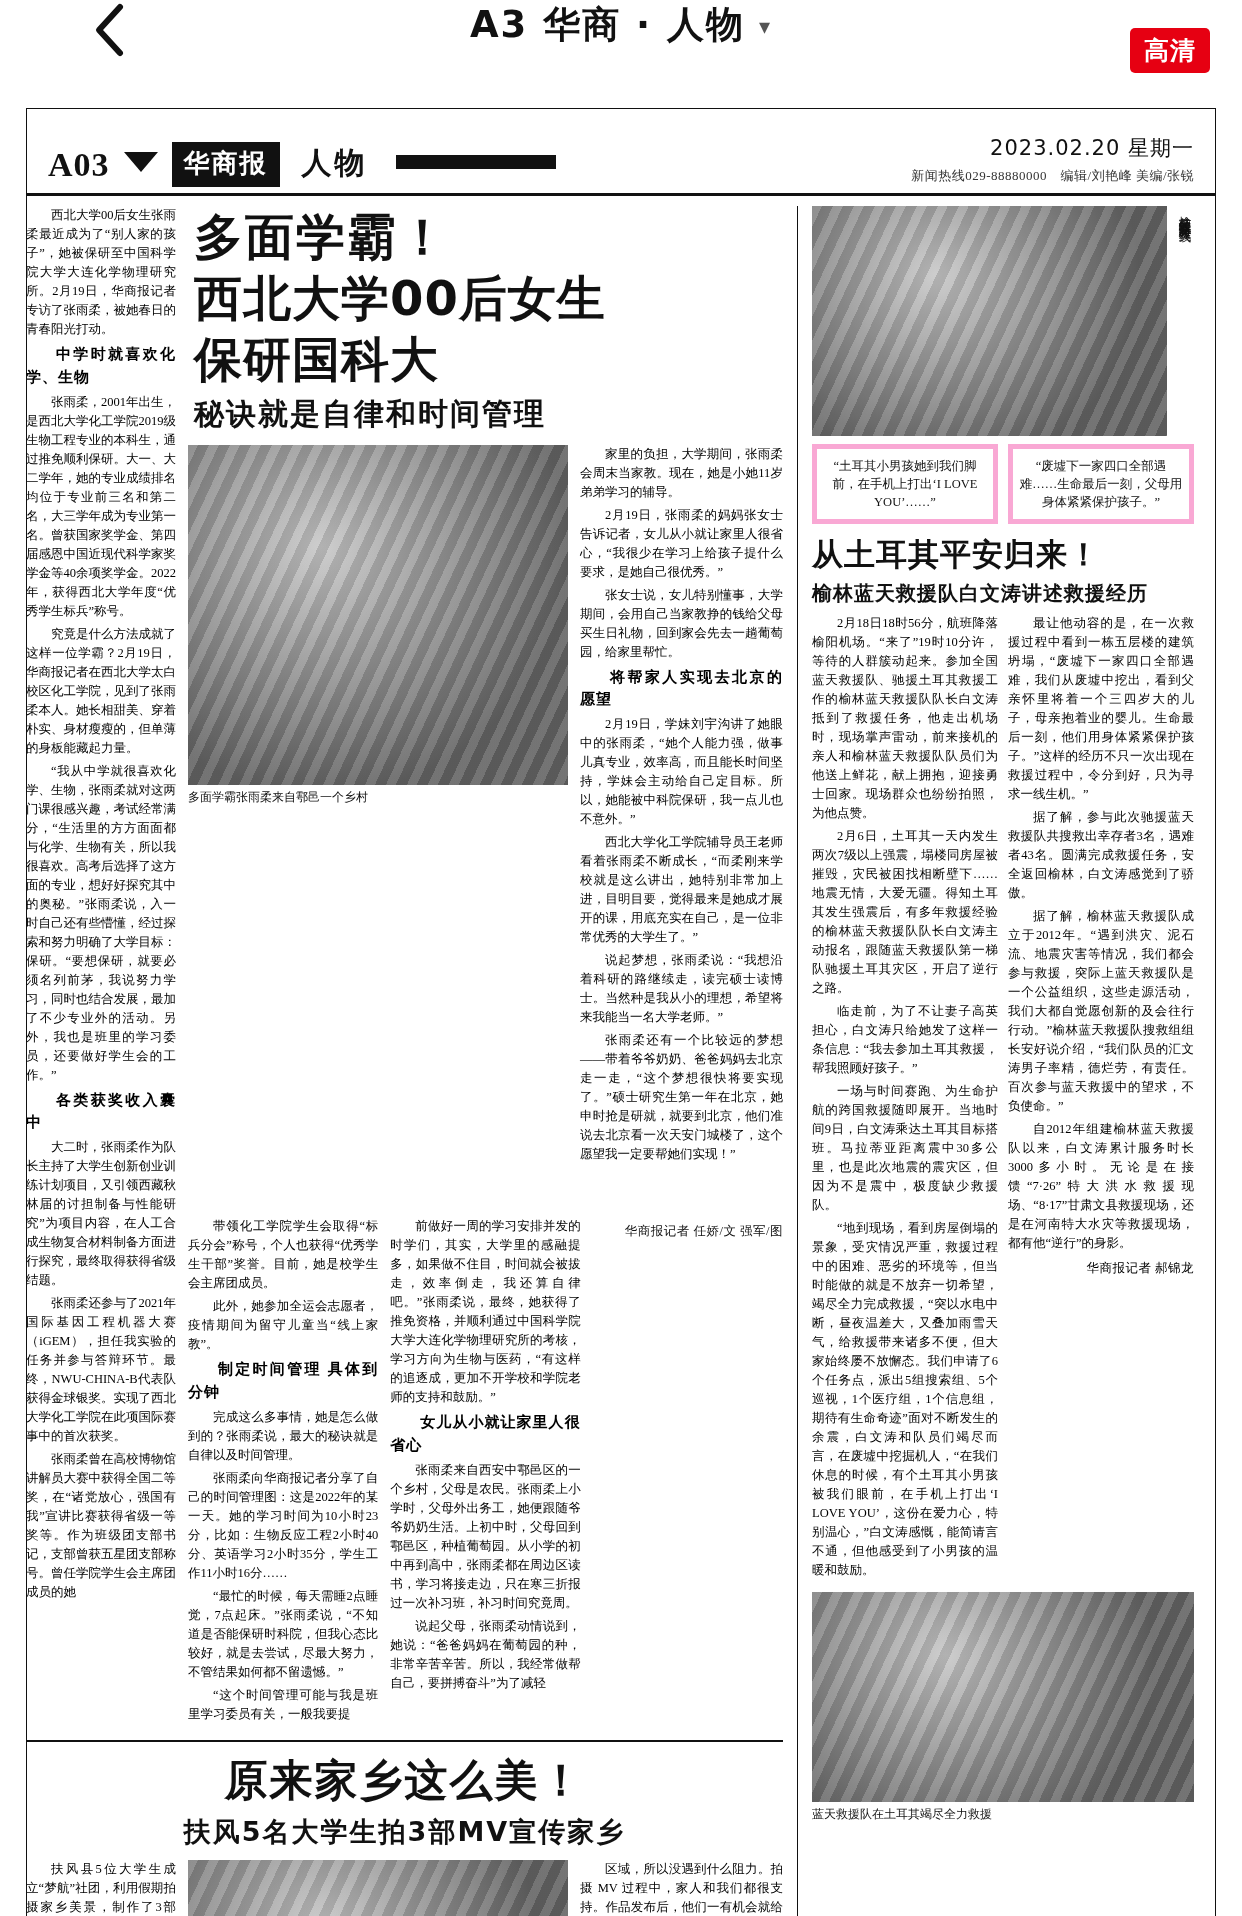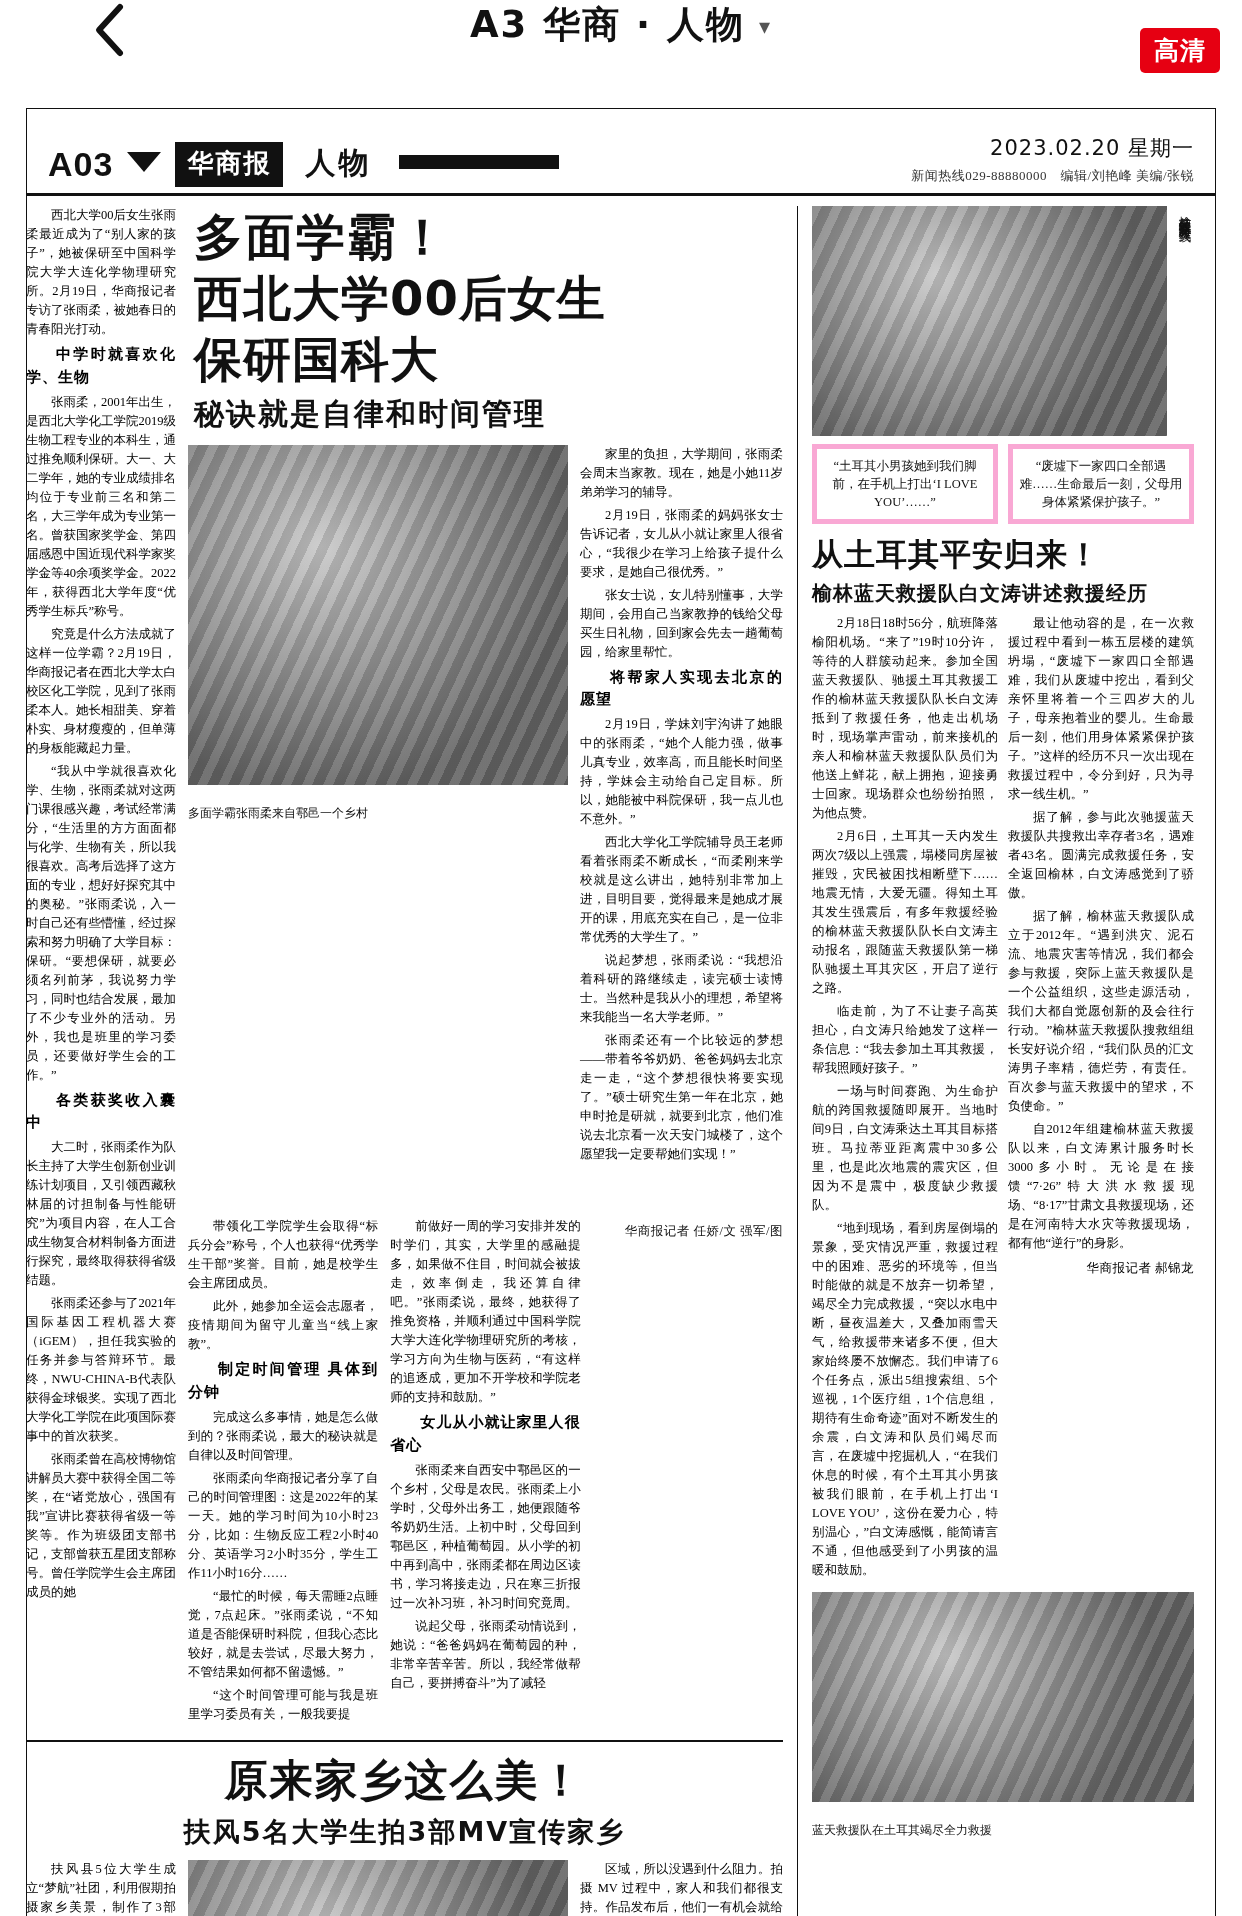--- a/index.html
+++ b/index.html
@@ -41,21 +41,21 @@
   .appbar-title .chev {
     display:inline-block;
     margin-left:14px;
     font-size:22px;
     font-weight:normal;
     color:#555;
     vertical-align:middle;
   }
   .hd-badge {
     position:absolute;
-    right:22px; top:28px;
+    right:32px; top:28px;
     background:#e60012;
     color:#fff;
     font-family:"DejaVu Sans", sans-serif;
     font-size:25px;
     font-weight:bold;
     padding:6px 14px;
     border-radius:5px;
     letter-spacing:1px;
   }
 
@@ -70,21 +70,21 @@
   
   .masthead {
     display:flex;
     align-items:flex-end;
     padding:26px 22px 6px 22px;
     border-bottom:3px solid #111;
     position:relative;
   }
   .mh-left { display:flex; align-items:center; gap:10px; }
   .mh-page {
-    font-family:Liberation Sans, sans-serif;
+    font-family:Liberation Serif, serif;
     font-size:34px;
     font-weight:bold;
     letter-spacing:1px;
   }
   .mh-tri {
     width:0;height:0;
     border-left:17px solid transparent;
     border-right:17px solid transparent;
     border-top:20px solid #111;
     margin:0 4px 6px 4px;
@@ -191,21 +191,21 @@
   .photo::after {
     content:"";
     position:absolute; inset:0;
     background:
       repeating-linear-gradient(115deg, rgba(255,255,255,0.10) 0 9px, rgba(0,0,0,0.11) 9px 19px),
       radial-gradient(circle at 35% 30%, rgba(255,255,255,0.45), rgba(0,0,0,0.35) 72%);
   }
   .caption {
     font-size:12px;
     line-height:1.4;
-    margin-top:20px;
+    margin-top:4px;
     color:#111;
   }
   .caption-v {
     writing-mode:vertical-rl;
     font-size:12.5px;
     letter-spacing:1px;
     line-height:1.5;
   }
 
   .cols-3 { display:flex; gap:12px; margin-top:8px; }

